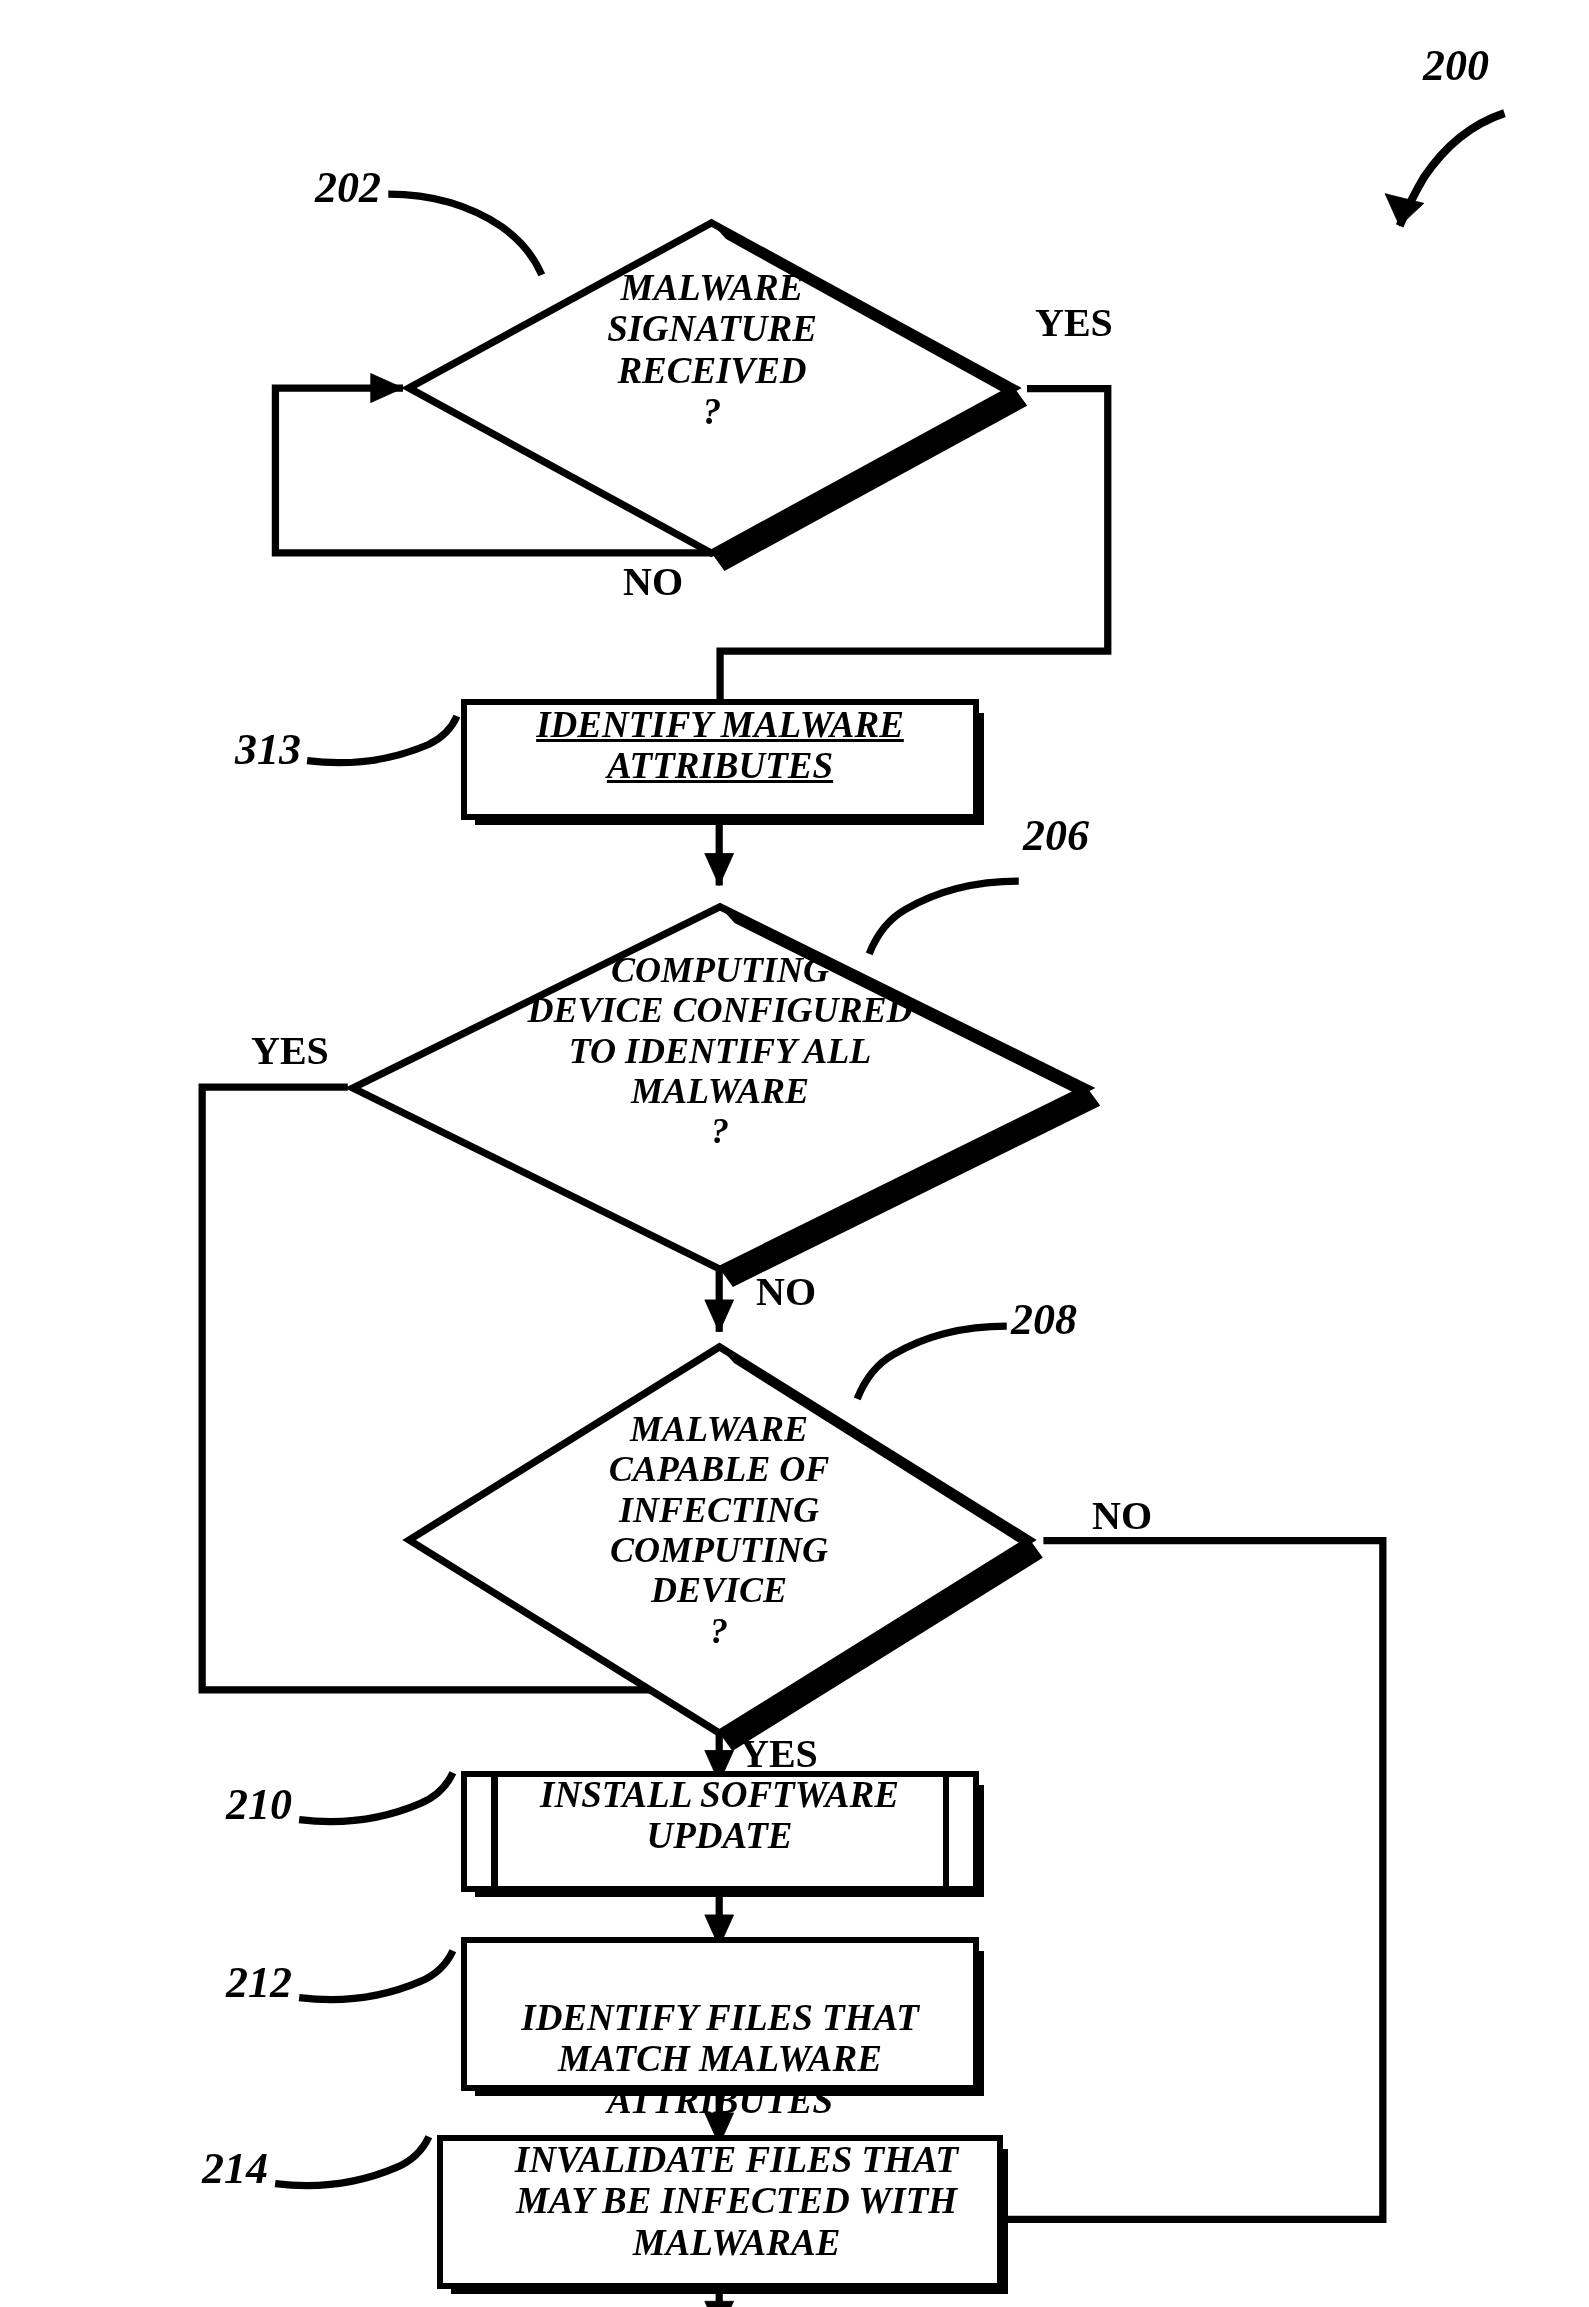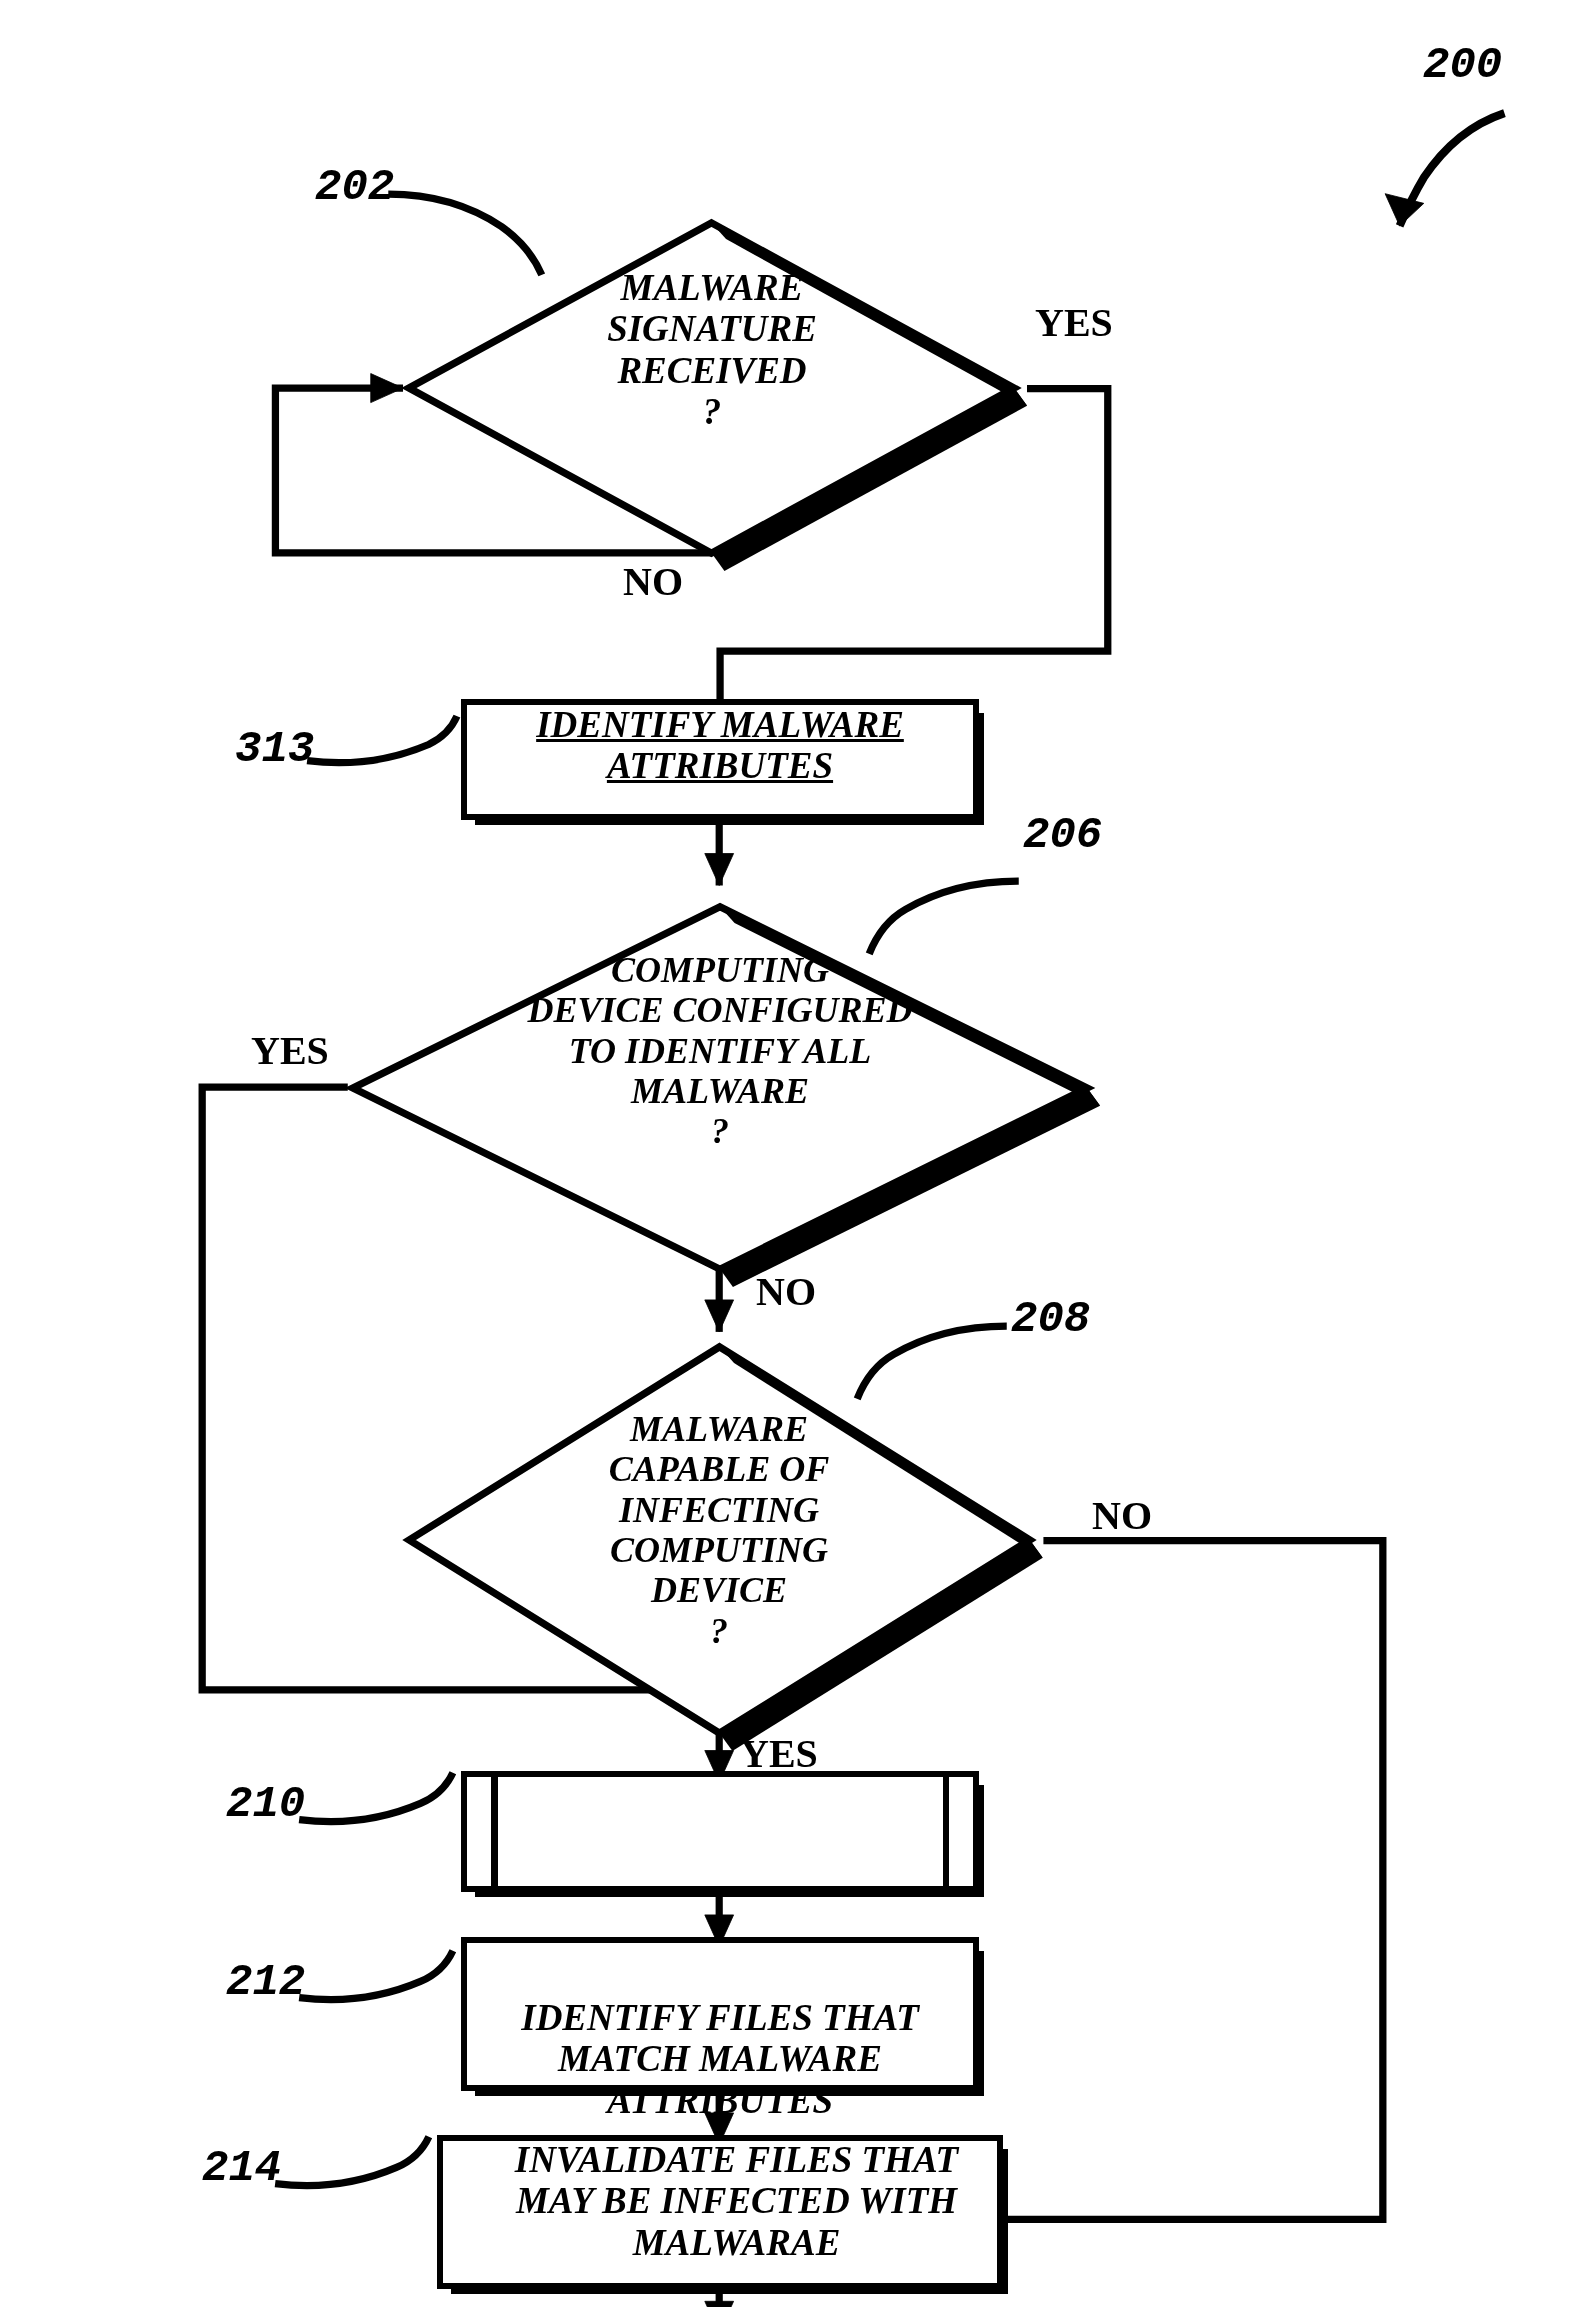--- a/index.html
+++ b/index.html
@@ -14,21 +14,20 @@
     height: 2307px;
     background: #fff;
   }
 
   .label-num {
     position: absolute;
     font-style: italic;
     font-weight: bold;
     font-size: 44px;
     white-space: nowrap;
-    font-family: Liberation Mono, monospace;
   }
   .edge-label {
     position: absolute;
     font-weight: bold;
     font-size: 40px;
     white-space: nowrap;
     text-align: center;
   }
   .fig-label {
     position: absolute;
@@ -212,20 +211,24 @@
   </svg>
 
   <svg class="conn" style="left:291px; top:1763px;" width="170" height="89" viewBox="0 0 210 110">
     <path d="M 10 70 Q 90 80 160 50 Q 188 38 200 12" stroke-width="9"></path>
   </svg>
   <div class="label-num" style="left:226px; top:1779px;">210</div>
 
   <div class="rectbox sub-bars" style="left:461px; top:1771px; width:518px; height:121px;">
     <div class="bar-right"></div>
   </div>
+  <div class="node-text" style="left:501px; top:1774px; width:437px; height:113px;">
+    <span style="white-space:pre-line;">INSTALL SOFTWARE
+UPDATE</span>
+  </div>
 
   <svg class="conn" style="left:708px; top:1892px;" width="32" height="89" viewBox="0 0 40 110">
     <path d="M 14 0 L 14 68" stroke-width="9"></path>
     <polygon points="14,68 -4,28 32,28"></polygon>
   </svg>
 
   <svg class="conn" style="left:291px; top:1941px;" width="170" height="89" viewBox="0 0 210 110">
     <path d="M 10 70 Q 90 80 160 50 Q 188 38 200 12" stroke-width="9"></path>
   </svg>
   <div class="label-num" style="left:226px; top:1957px;">212</div>

